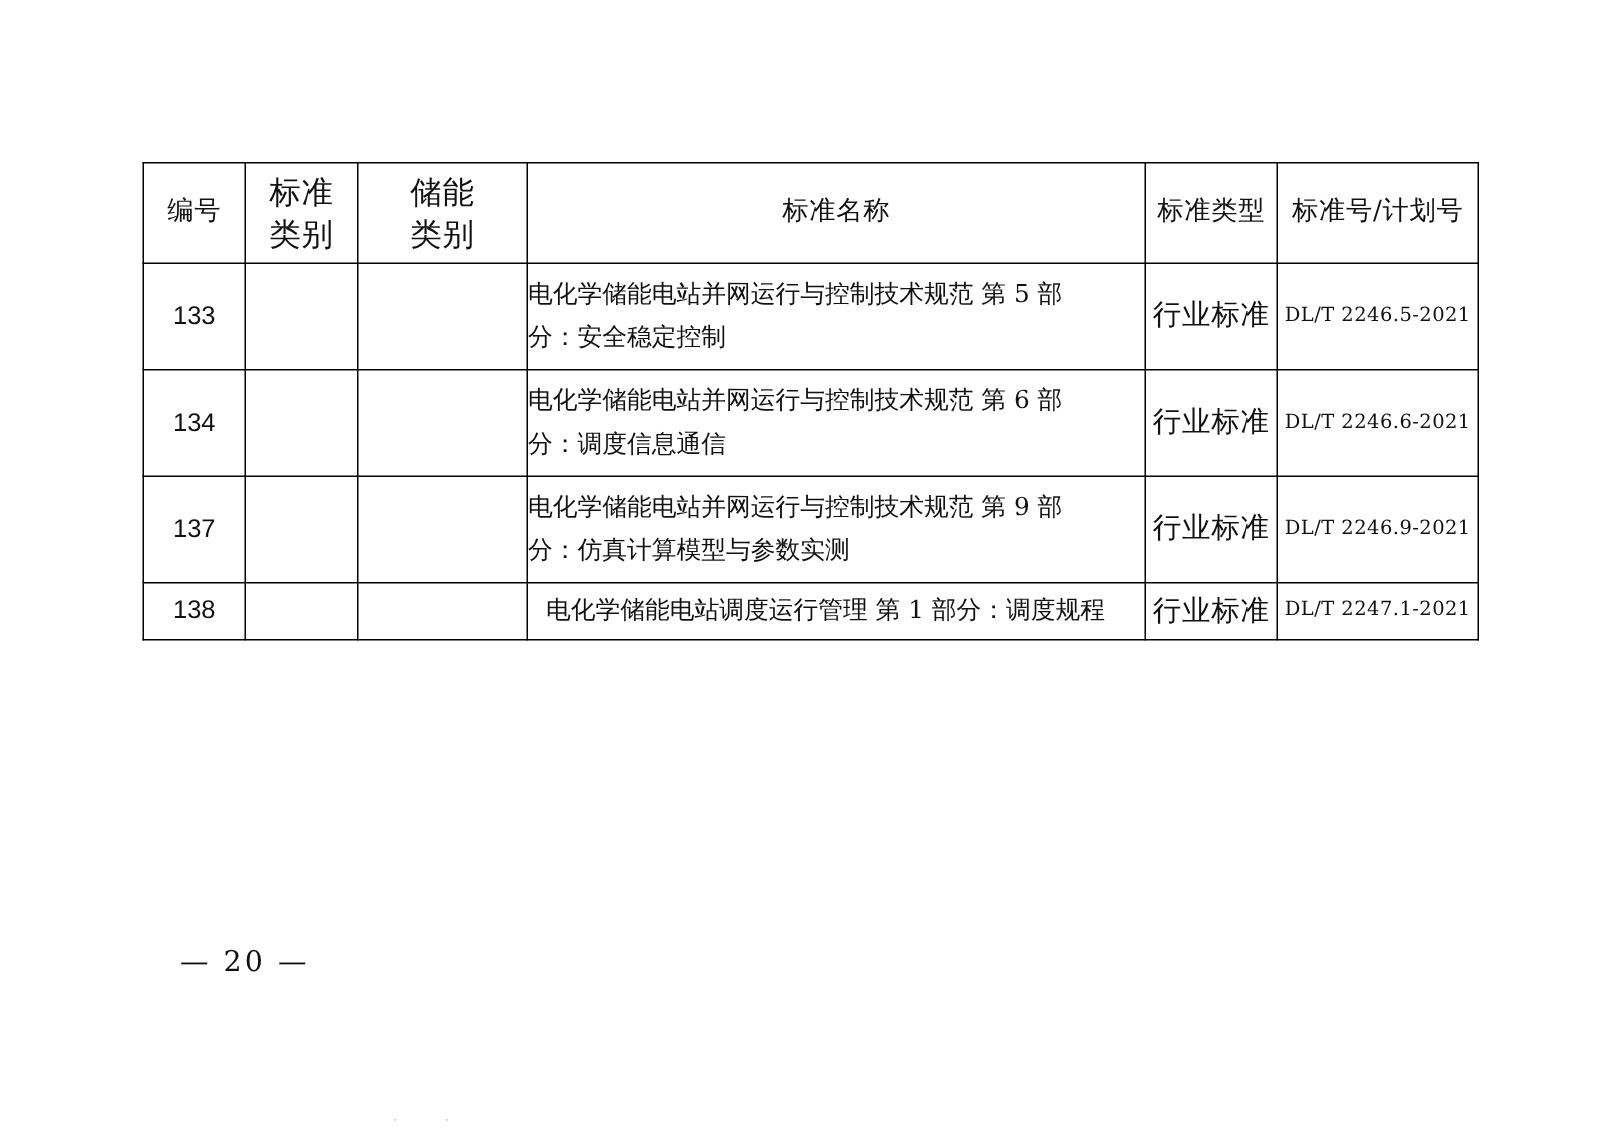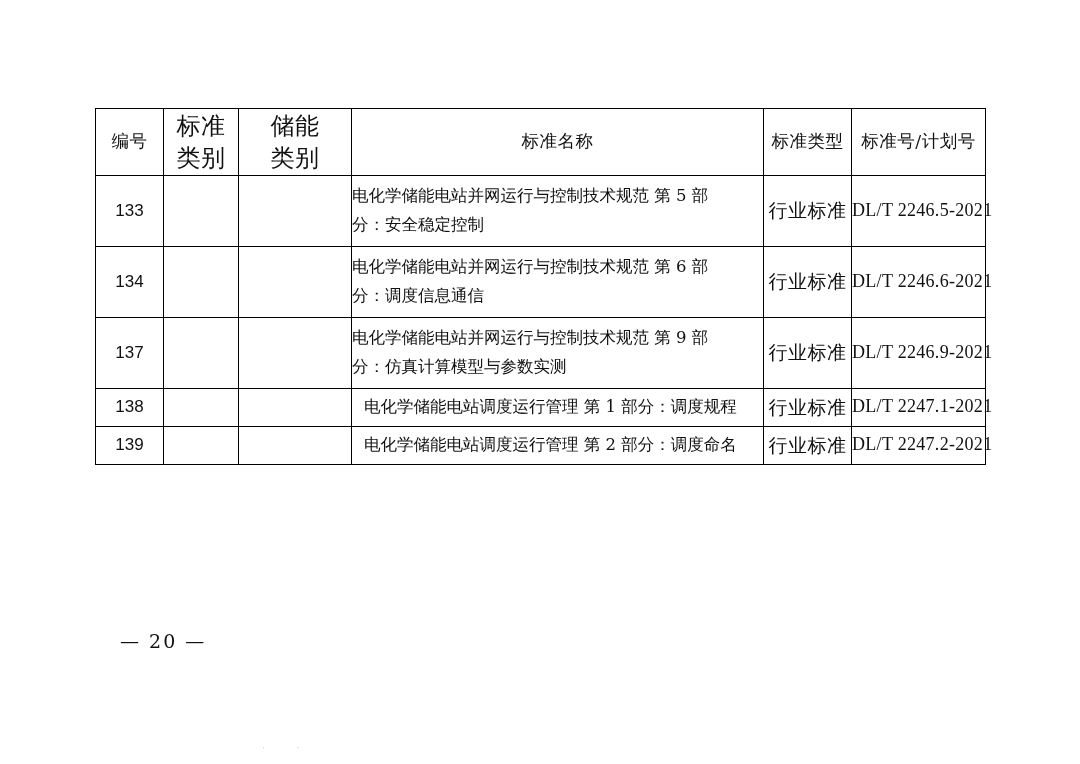--- a/index.html
+++ b/index.html
@@ -47,21 +47,21 @@
   col.c-code   { width: 134px; }
 
   thead td {
     height: 66px;
     text-align: center;
     font-size: 17.5px;
     line-height: 1.35;
     letter-spacing: 0.5px;
   }
   thead td.two-line {
-    font-size: 24px;
+    font-size: 21px;
   }
   .hdr-line { display: block; }
 
   tbody td {
     font-size: 16.5px;
     line-height: 1.55;
   }
   td.num {
     text-align: center;
     font-size: 17px;
@@ -80,24 +80,23 @@
     padding: 4px 10px 4px 12px;
     white-space: nowrap;
   }
   td.type {
     text-align: center;
     font-size: 19px;
     letter-spacing: 0.5px;
   }
   td.code {
     text-align: center;
-    font-size: 18px;
+    font-size: 13px;
     letter-spacing: 0.3px;
     white-space: nowrap;
-    font-family: Liberation Serif, serif;
   }
   .row-tall { height: 71px; }
   .row-short { height: 37px; margin-top: 14px; }
 
   .page-number {
     position: absolute;
     left: 120px;
     top: 630px;
     font-size: 19px;
     letter-spacing: 2px;
@@ -179,28 +178,20 @@
           <td class="code">DL/T 2246.9-2021</td>
         </tr>
         <tr class="row-short">
           <td class="num">138</td>
           <td class="blank"></td>
           <td class="blank"></td>
           <td class="name single">电化学储能电站调度运行管理  第 1 部分：调度规程</td>
           <td class="type">行业标准</td>
           <td class="code">DL/T 2247.1-2021</td>
         </tr>
-        <tr class="row-short">
-          <td class="num">139</td>
-          <td class="blank"></td>
-          <td class="blank"></td>
-          <td class="name single">电化学储能电站调度运行管理  第 2 部分：调度命名</td>
-          <td class="type">行业标准</td>
-          <td class="code">DL/T 2247.2-2021</td>
-        </tr>
       </tbody>
     </table>
   </div>
 
   <div class="page-number">— 20 —</div>
   <div class="footer-dots">· ·</div>
 
 </div>
 
 </body></html>

